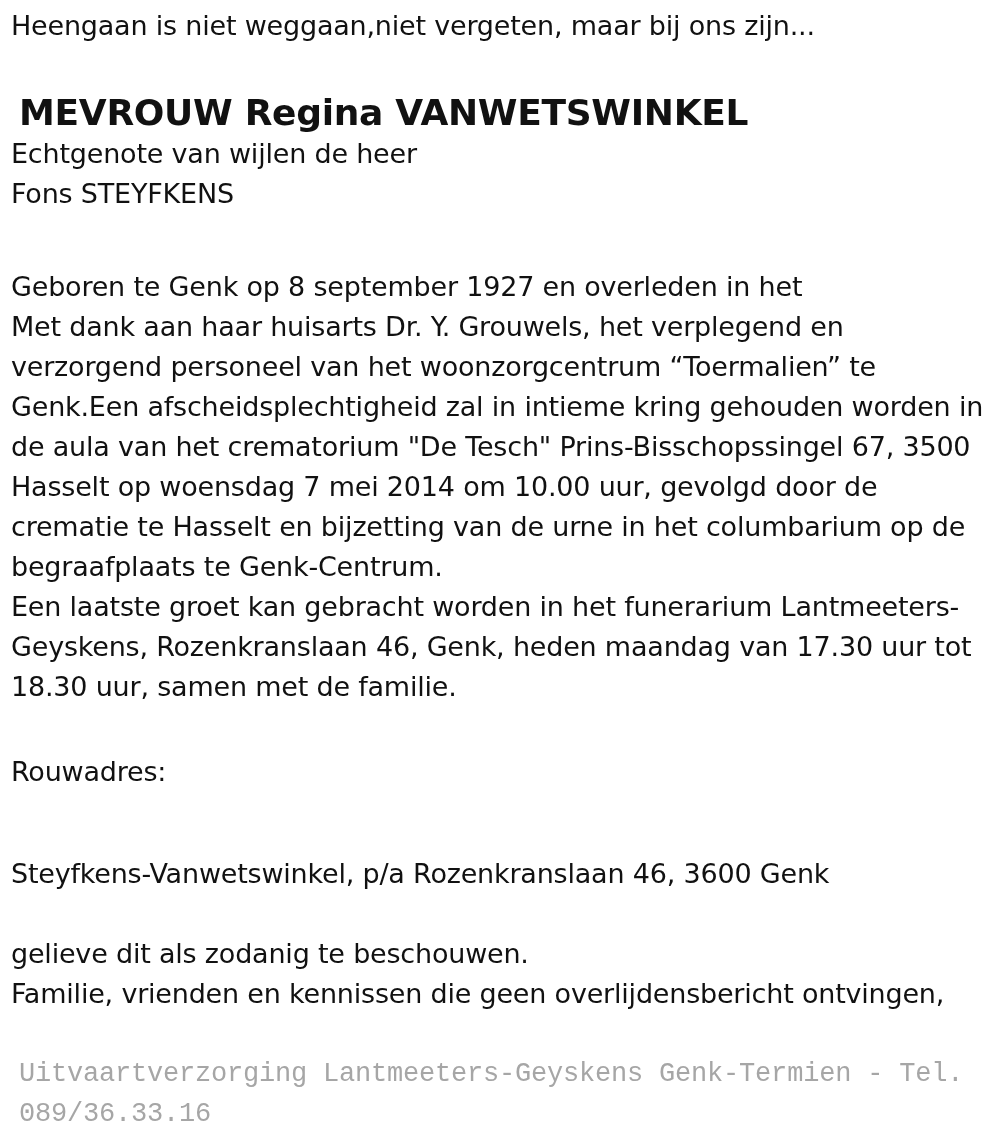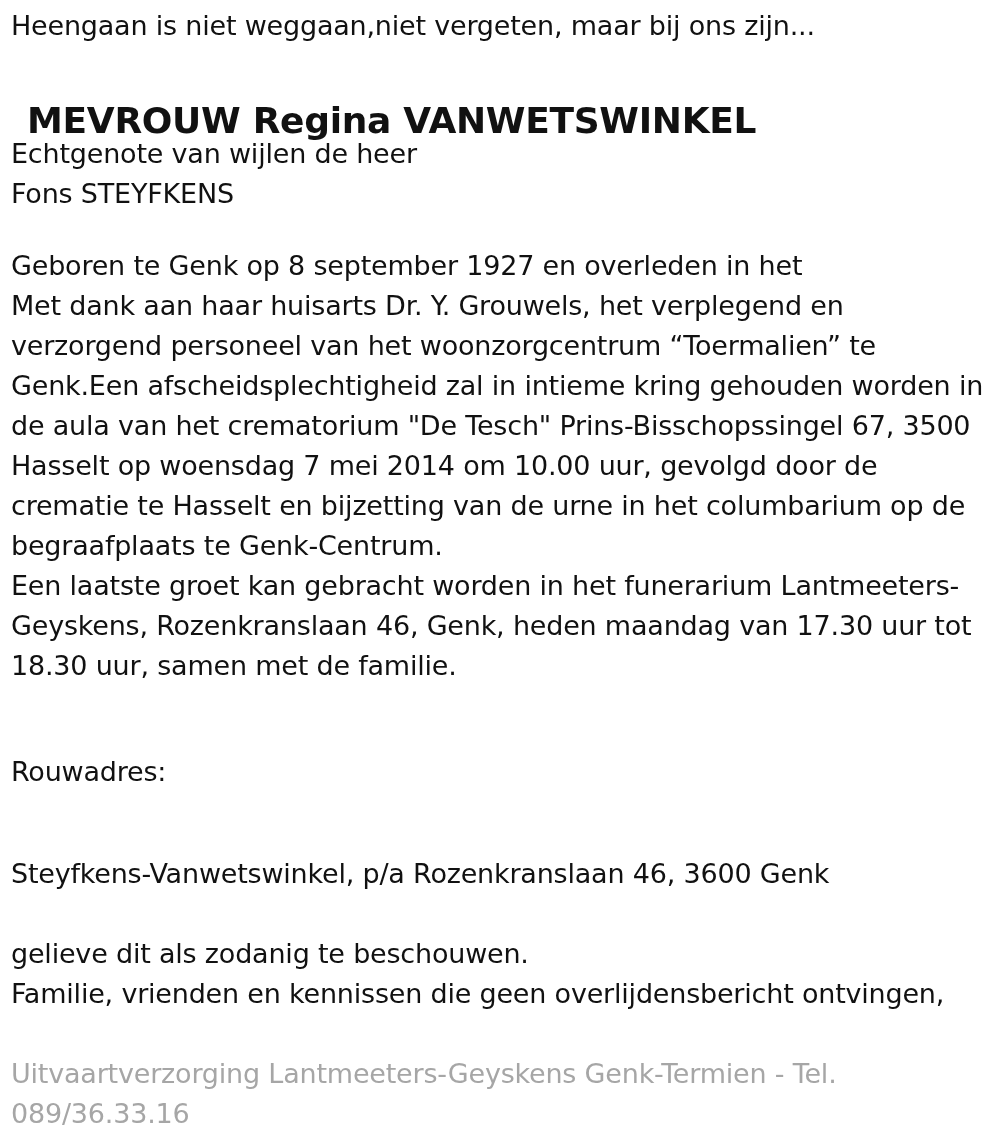--- a/index.html
+++ b/index.html
@@ -9,36 +9,36 @@
     color: #111111;
   }
   .page { position: relative; padding: 0 11px; }
   .line { font-size: 27px; line-height: 40px; white-space: nowrap; letter-spacing: -0.2px; }
   .tagline { position: absolute; top: 6px; left: 11px; }
   .title {
     position: absolute; top: 82px; left: 11px;
     font-size: 36px; font-weight: bold; line-height: 46px; letter-spacing: -0.3px;
   }
   .subtitle { position: absolute; top: 134px; left: 11px; }
-  .body-block { position: absolute; top: 246px; left: 11px; }
+  .body-block { position: absolute; top: 267px; left: 11px; }
   .body-block .line { display: block; }
   .address-label { position: absolute; top: 752px; left: 11px; }
   .address { position: absolute; top: 854px; left: 11px; }
   .notice { position: absolute; top: 934px; left: 11px; }
-  .footer { position: absolute; top: 1054px; left: 11px; color: #a6a6a6; }
+  .footer { position: absolute; top: 1054px; left: 19px; color: #a6a6a6; font-family: Liberation Mono, monospace; }
   .block .line { display: block; }
 </style>
 </head>
 <body>
 
 <div class="page">
 
   <div class="line tagline">Heengaan is niet weggaan,niet vergeten, maar bij ons zijn...</div>
 
-  <h1 class="title" style="margin:16px">MEVROUW Regina VANWETSWINKEL</h1>
+  <h1 class="title" style="margin:8px">MEVROUW Regina VANWETSWINKEL</h1>
 
   <div class="subtitle block">
     <span class="line">Echtgenote van wijlen de heer</span>
     <span class="line">Fons STEYFKENS</span>
   </div>
 
   <div class="body-block">
     <span class="line">Geboren te Genk op 8 september 1927 en overleden in het</span>
     <span class="line">Met dank aan haar huisarts Dr. Y. Grouwels, het verplegend en</span>
     <span class="line">verzorgend personeel van het woonzorgcentrum “Toermalien” te</span>

